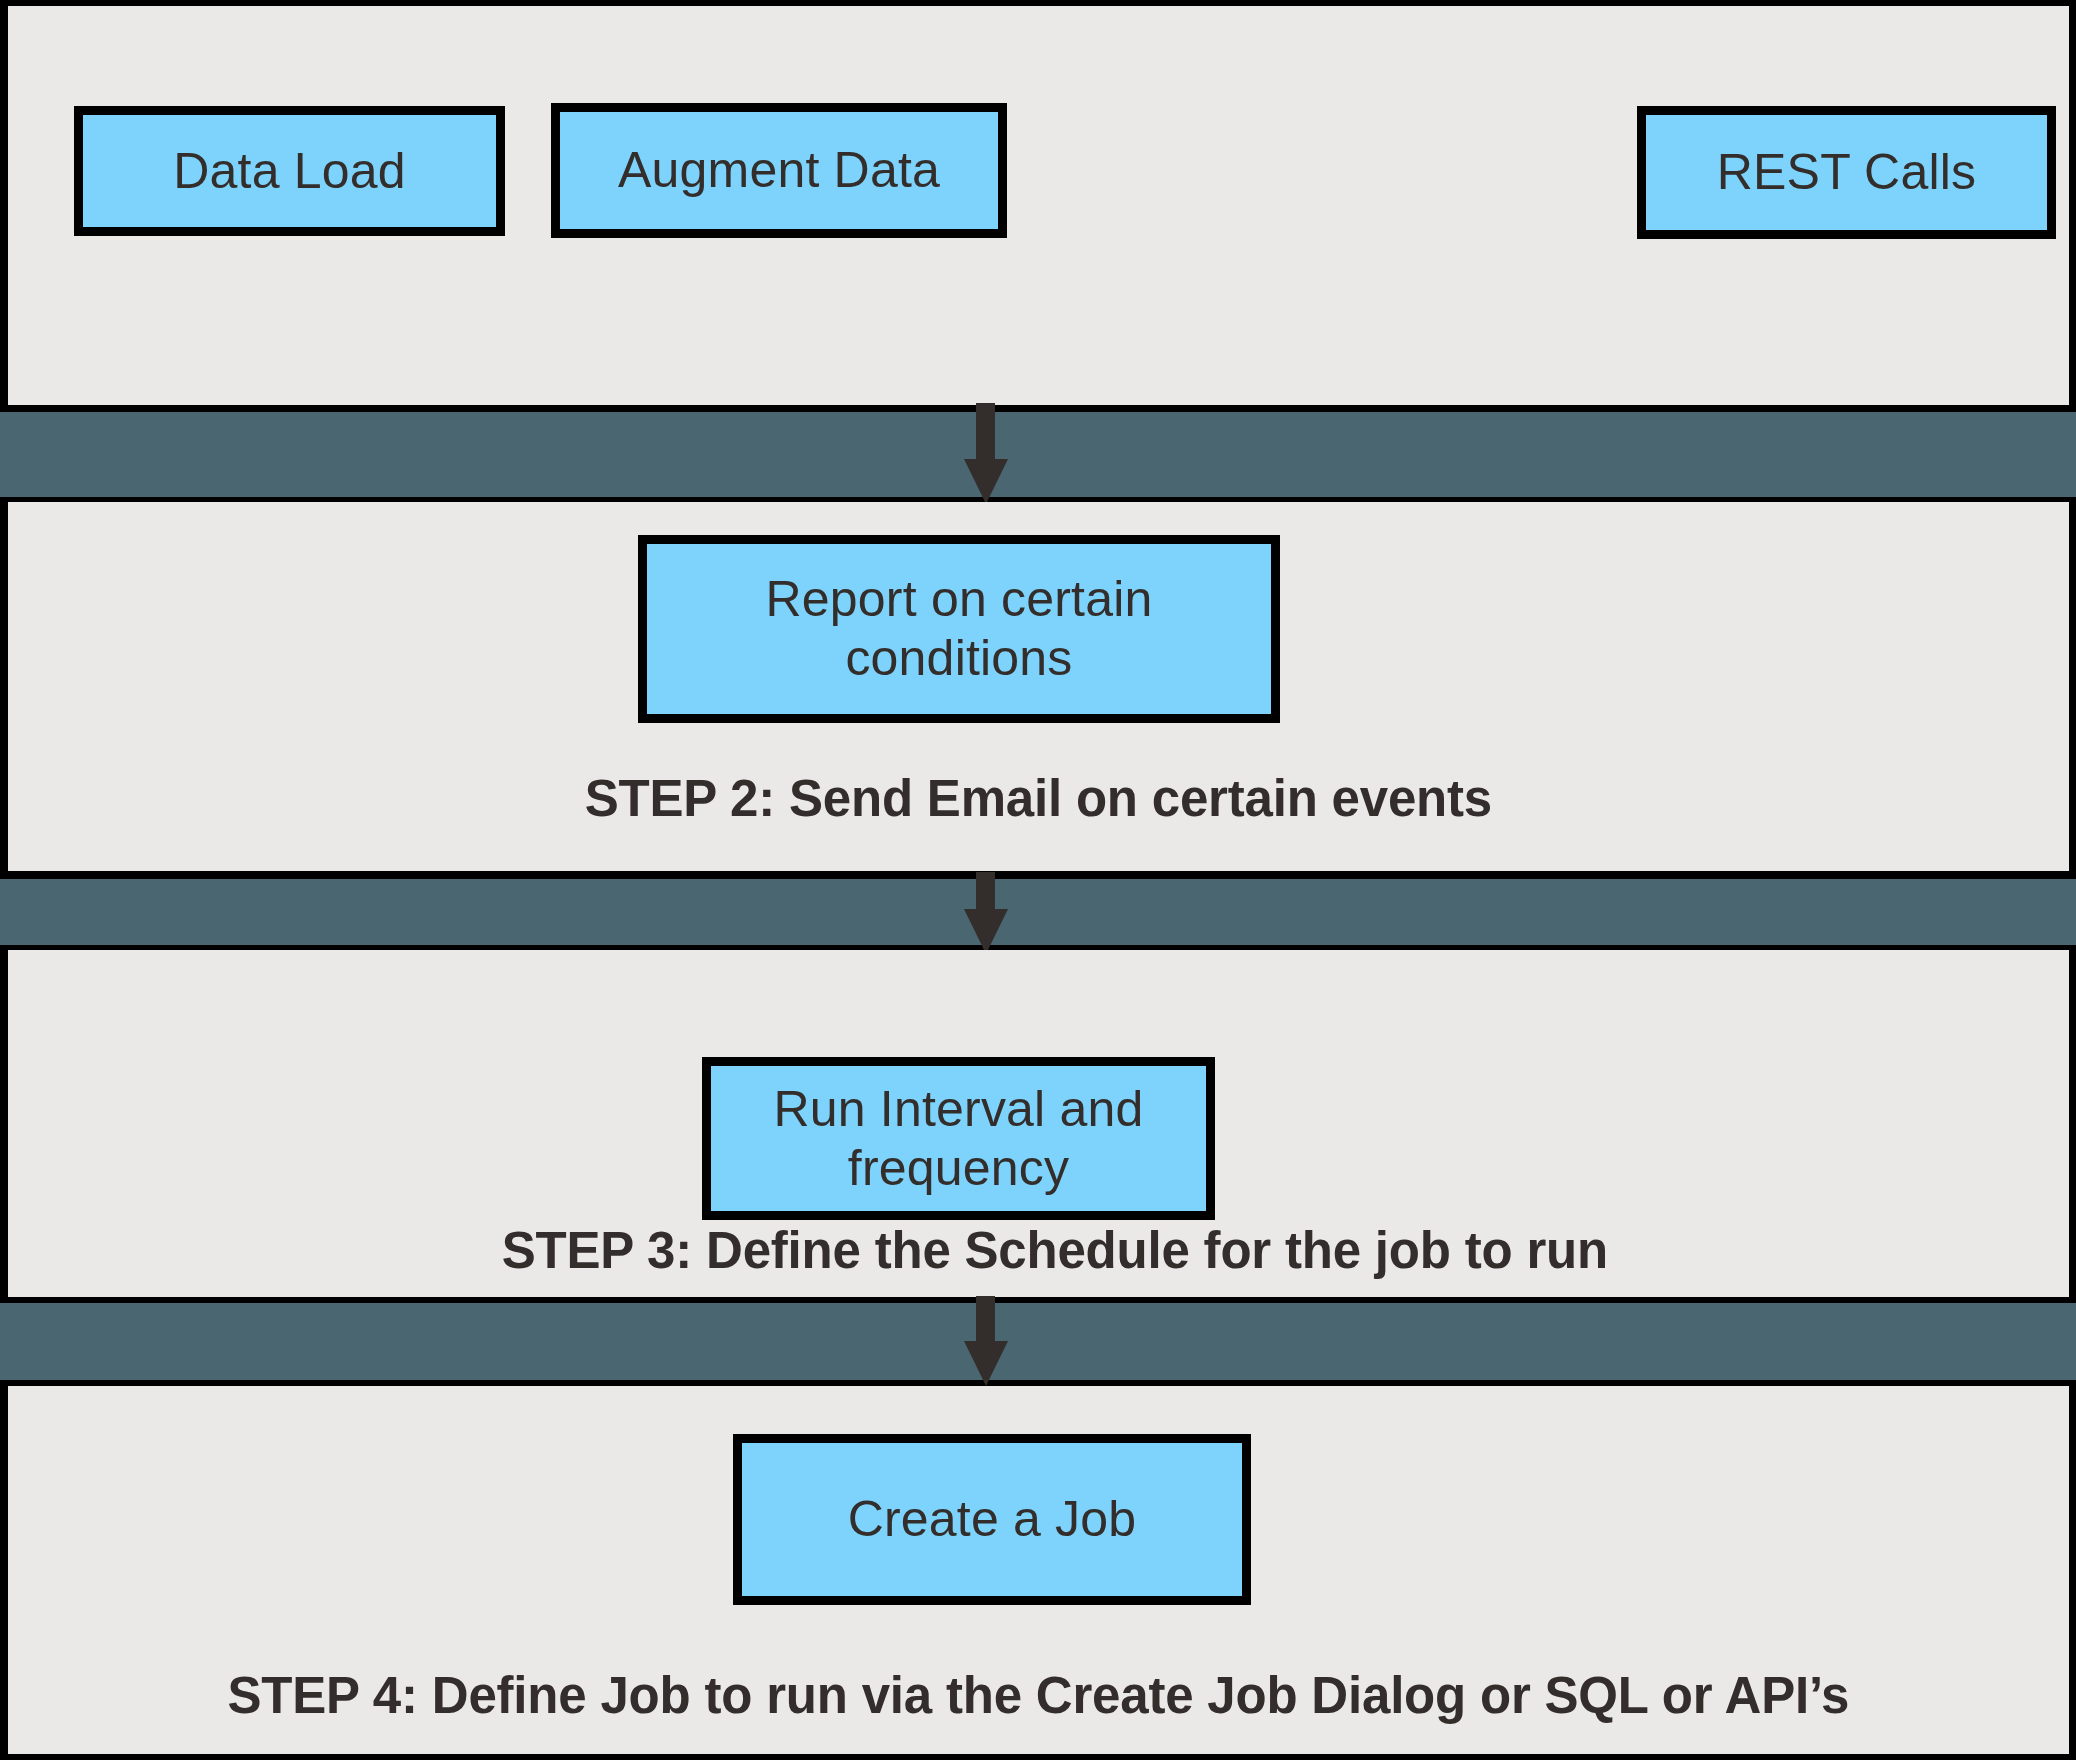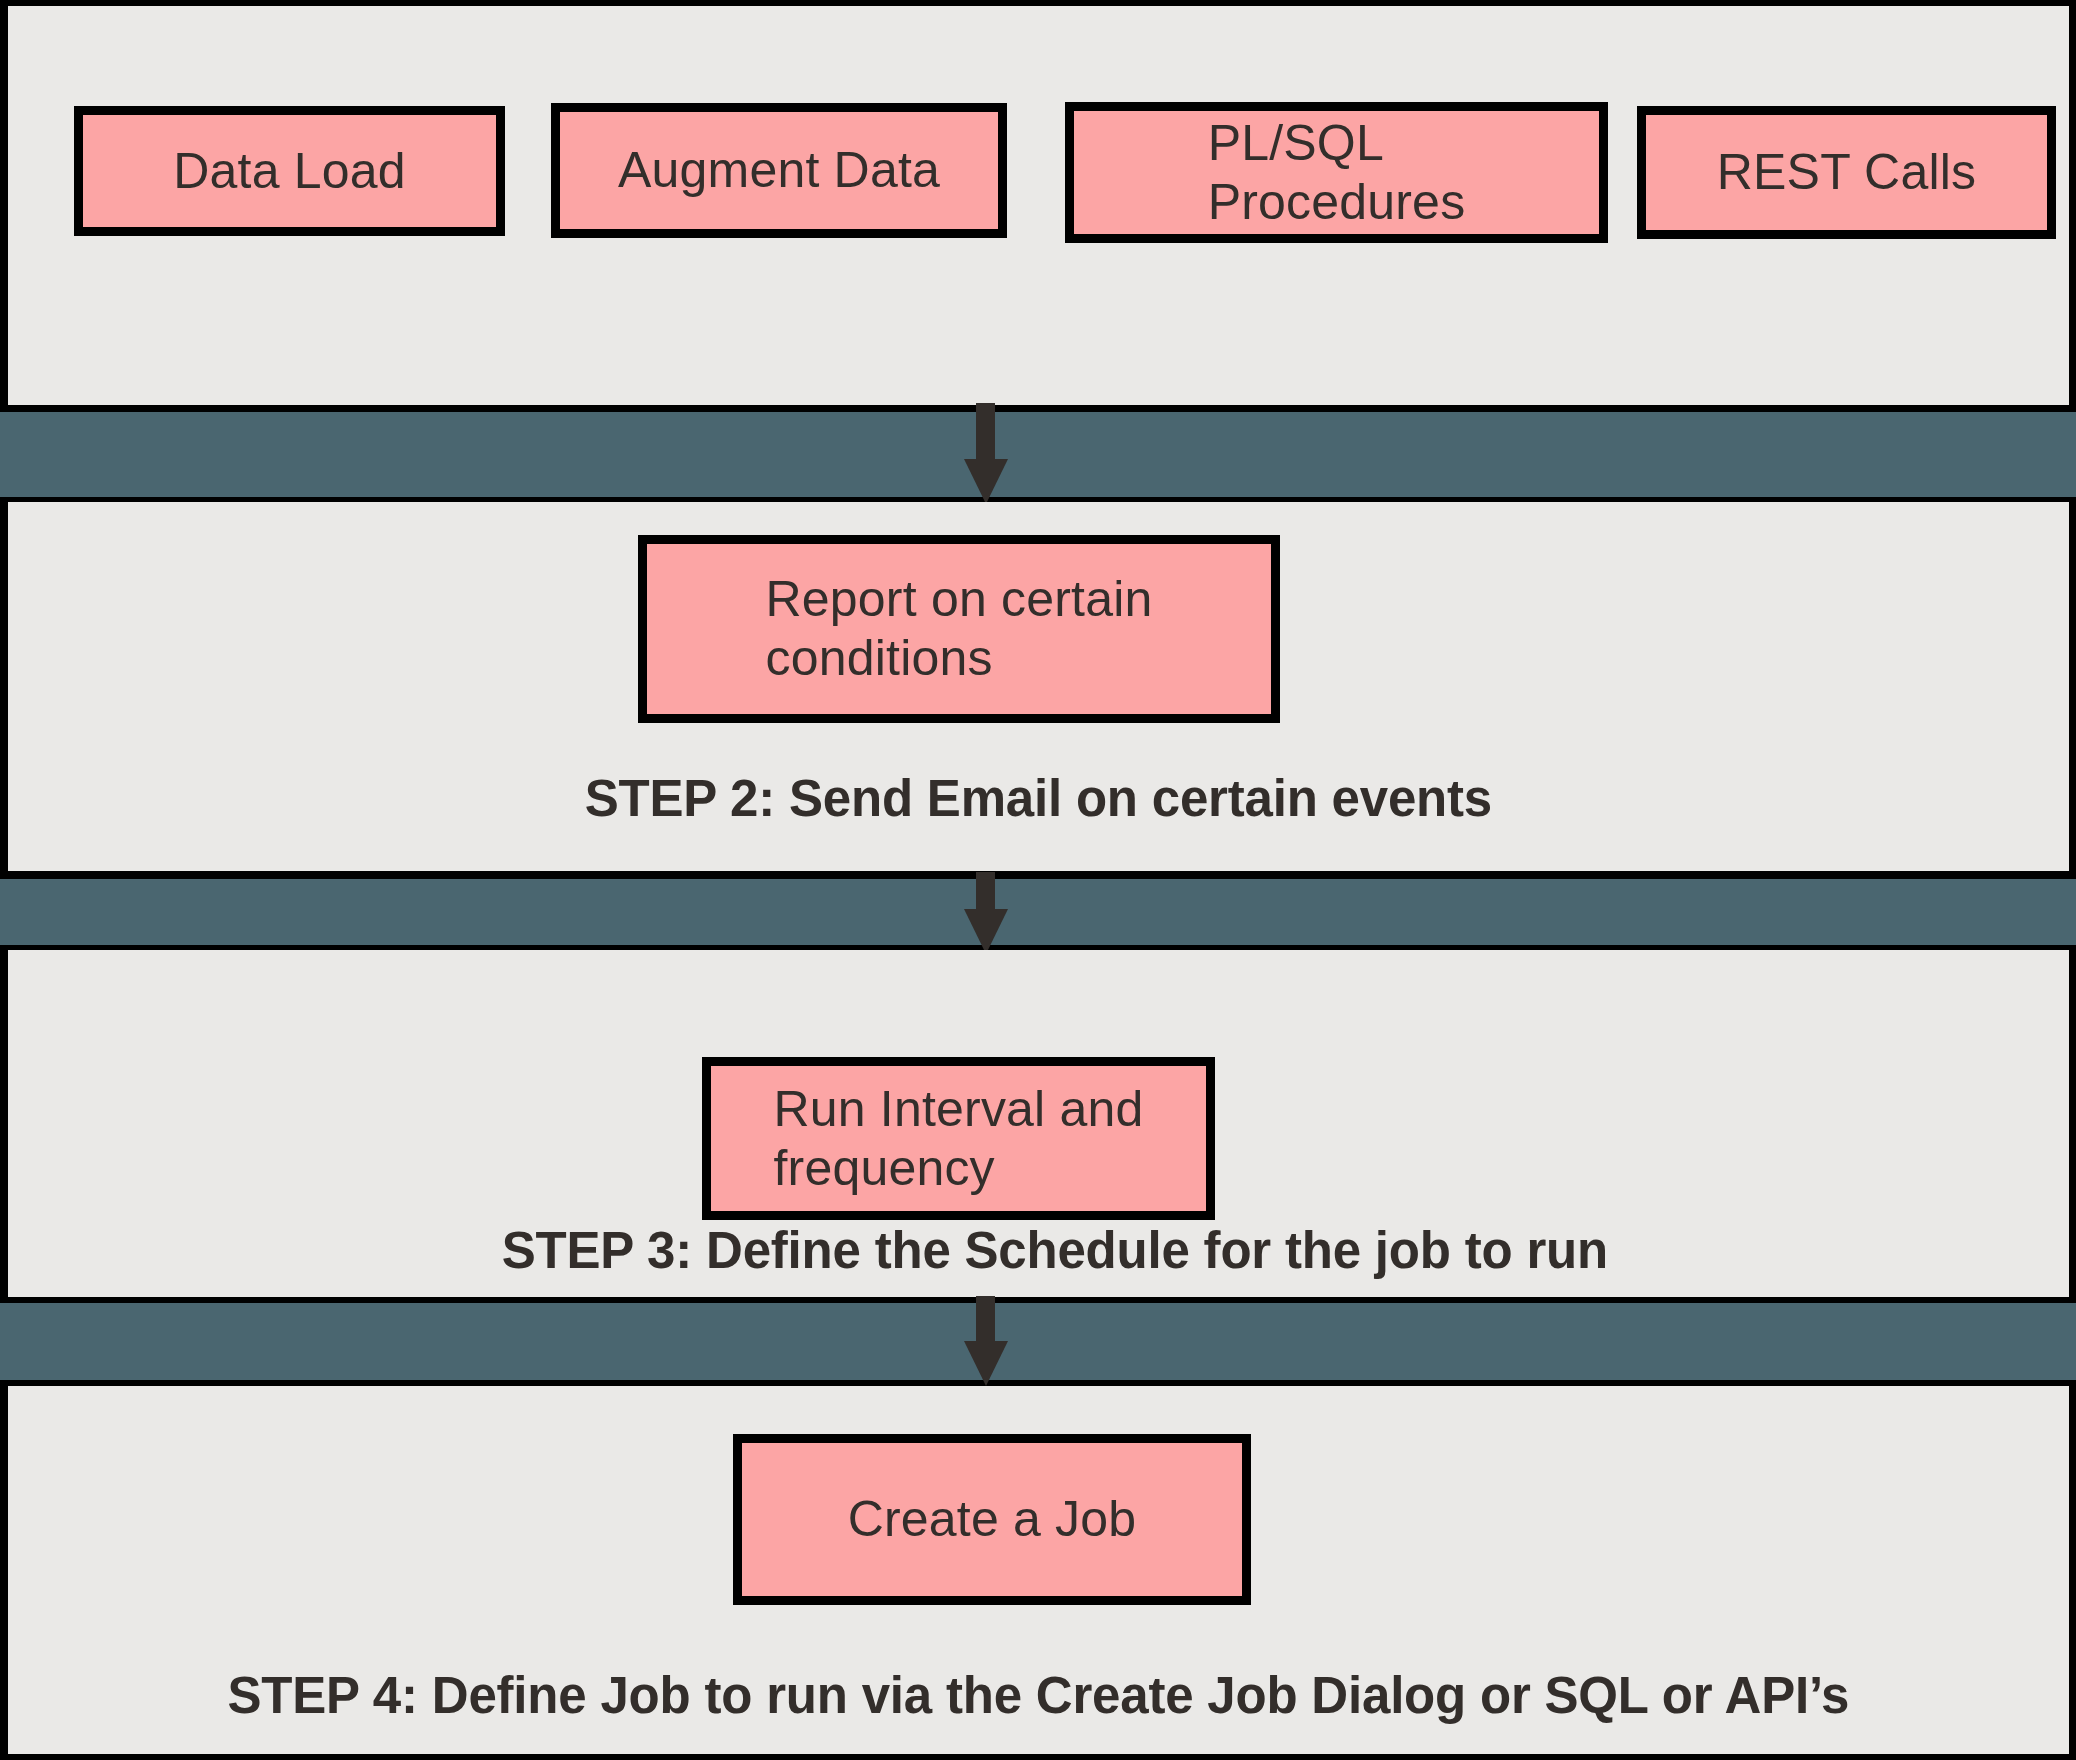--- a/index.html
+++ b/index.html
@@ -76,25 +76,26 @@
   .arrow-2 .shaft { height: 40px; }
   .arrow-2 .head  { top: 37px; }
 
   .arrow-3 { top: 1296px; height: 89px; }
   .arrow-3 .shaft { height: 48px; }
   .arrow-3 .head  { top: 45px; }
 
   
   .node {
     position: absolute;
-    background: #fca5a5;
+    background: #7dd3fc;
     border: 9.3px solid #000000;
     display: flex;
     align-items: center;
     justify-content: center;
+    text-align: center;
     color: #332E2B;
     font-size: 50px;
     line-height: 1.18;
     font-weight: 400;
     letter-spacing: 0.2px;
     padding: 3.1px 7.8px;
   }
 
   
   .node-data-load   { left: 74px;  top: 106px; width: 431px; height: 130px; }
@@ -129,21 +130,20 @@
 <body>
 
 <div id="canvas">
 
   <div class="panel panel-1"></div>
 
   <div class="node node-data-load">Data Load</div>
 
   <div class="node node-augment">Augment Data</div>
 
-  <div class="node node-plsql">PL/SQL<br>Procedures</div>
 
   <div class="node node-rest">REST Calls</div>
 
 
   <div class="band band-1"></div>
   <div class="arrow arrow-1">
     <div class="shaft"></div>
     <div class="head"></div>
   </div>
 

